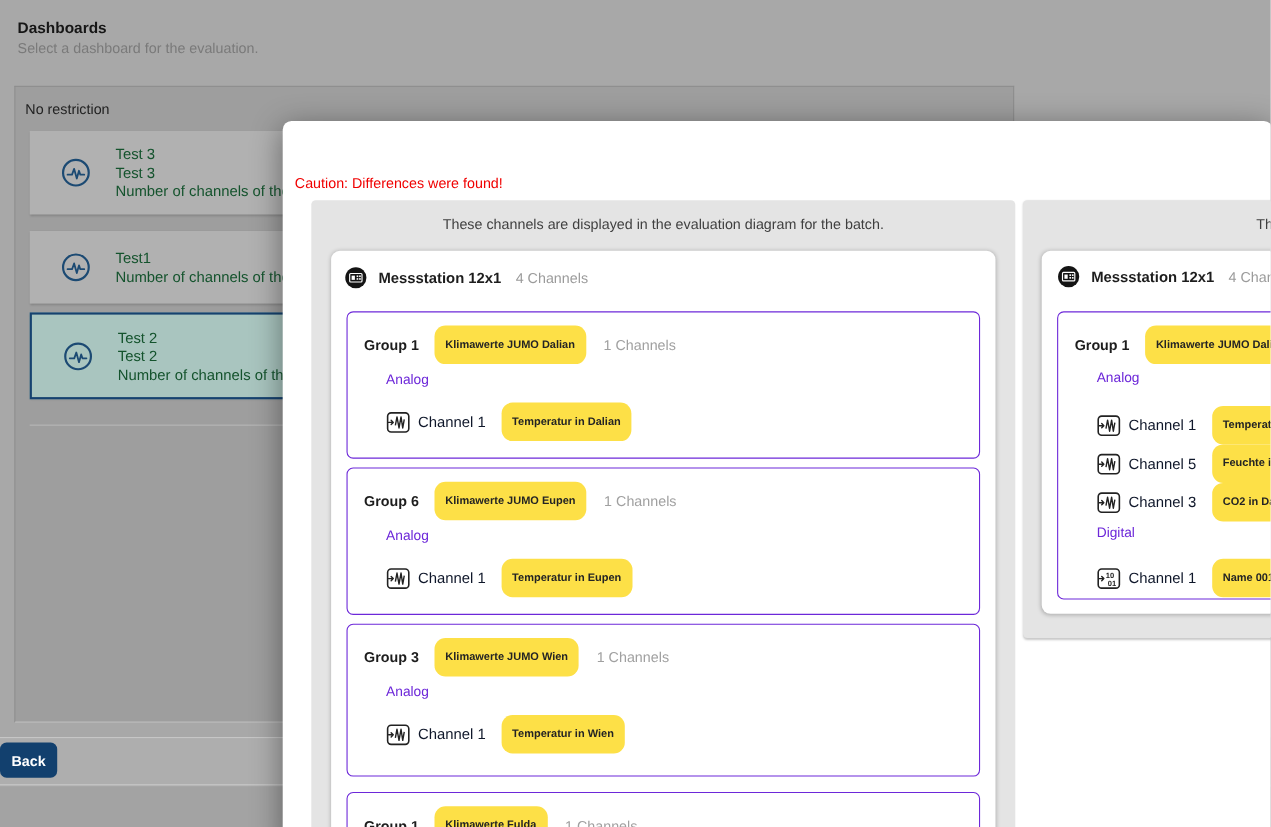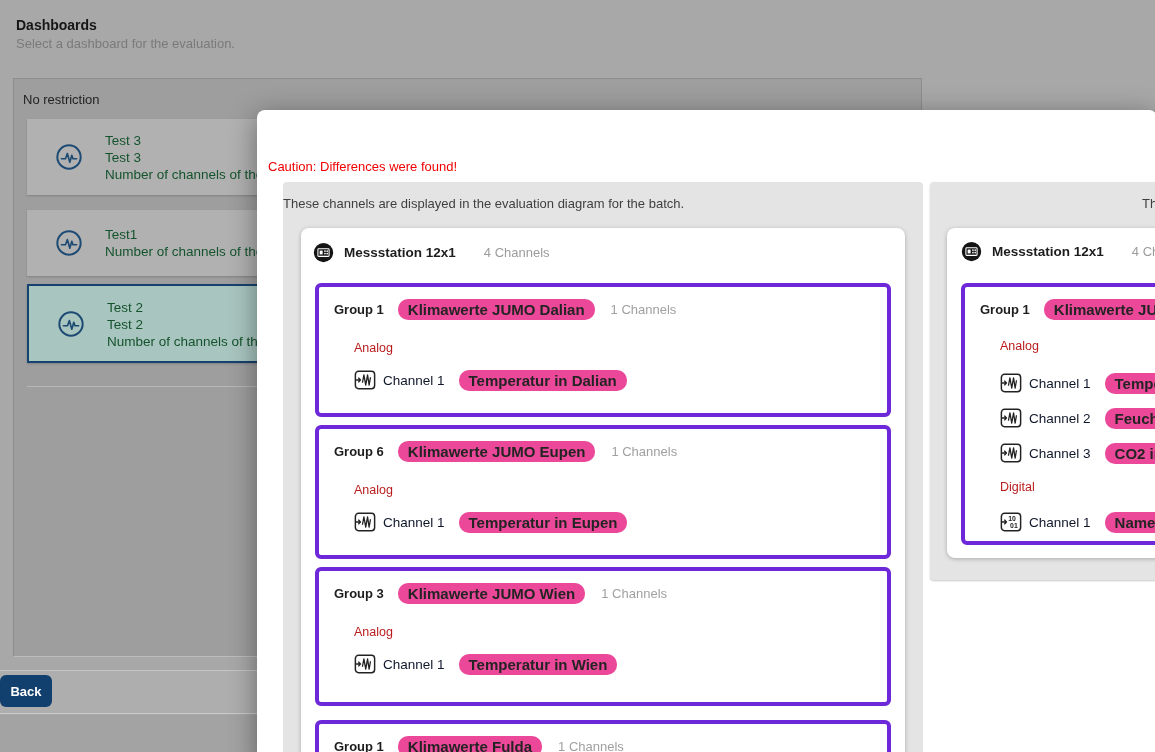--- a/index.html
+++ b/index.html
@@ -35,49 +35,49 @@
 
   
   .modal { position:absolute; left:257px; top:110px; width:900px; height:660px;
     background:#ffffff; border-radius:8px; box-shadow:0 6px 28px rgba(0,0,0,.42); }
   .modal-title { position:absolute; left:11px; top:24px; font-size:15px; font-weight:bold; color:#181818; white-space:nowrap; }
   .modal-caution { position:absolute; left:11px; top:49px; font-size:13px; color:#f00000; }
 
   .col-panel { position:absolute; background:#e4e4e4; border-radius:4px; }
   .col-panel.left { left:26px; top:72px; width:640px; height:700px; }
   .col-panel.right { left:673px; top:72px; width:420px; height:398px; box-shadow:0 1px 2px rgba(0,0,0,.22); }
-  .panel-header { position:absolute; top:14px; left:0; width:100%; text-align:left;
+  .panel-header { position:absolute; top:14px; left:0; width:100%; text-align:center;
     font-size:13px; color:#3f3f3f; }
   .panel-header.fragment { left:212px; width:auto; text-align:left; white-space:nowrap; }
 
   .station-card { position:absolute; background:#fff; border-radius:8px; box-shadow:0 1px 4px rgba(0,0,0,.25); }
   .station-card.left { left:18px; top:46px; width:604px; height:640px; }
   .station-card.right { left:17px; top:46px; width:390px; height:330px; }
 
   .station-row { position:absolute; left:12px; top:14px; display:flex; align-items:center; white-space:nowrap; }
   .station-row .st-icon { width:21px; height:21px; margin-right:10px; flex:0 0 auto; }
   .station-name { font-size:13.5px; font-weight:bold; color:#1d1d1d;text-align:right; }
-  .station-count { font-size:13px; color:#9b9b9b; margin-left:28px; }
-
-  .group-card { position:absolute; background:#fff; border:4px solid #6d28d9; border-radius:6px; }
+  .station-count { font-size:13px; color:#9b9b9b; margin-left:13px; }
+
+  .group-card { position:absolute; background:#fff; border:1px solid #6d28d9; border-radius:6px; }
   .station-card.left .group-card { left:14px; width:576px; }
   .station-card.right .group-card { left:14px; width:370px; }
   .g1 { top:55px; height:134px; } .g2 { top:197px; height:134px; }
   .g3 { top:339px; height:139px; } .g4 { top:492px; height:140px; }
   .gr1 { top:55px; height:262px; }
 
   .group-header { position:absolute; left:15px; top:12px; display:flex; align-items:center; white-space:nowrap; }
   .group-name { font-size:13px; font-weight:bold; color:#1d1d1d; }
   .group-count { font-size:13px; color:#a0a0a0; margin-left:16px; }
 
-  .pill { display:inline-block; background:#ec4899; border-radius:10px; padding:2px 10px;
-    font-size:15px; font-weight:600; color:#242424; margin-left:14px; white-space:nowrap; }
+  .pill { display:inline-block; background:#fde047; border-radius:10px; padding:12px 10px;
+    font-size:10px; font-weight:600; color:#242424; margin-left:14px; white-space:nowrap; }
   .channel-row .pill { margin-left:14px; }
 
-  .section-label { position:absolute; left:35px; font-size:12.5px; color:#b91c1c; white-space:nowrap; }
+  .section-label { position:absolute; left:35px; font-size:12.5px; color:#6d28d9; white-space:nowrap; }
   .channel-row { position:absolute; left:35px; display:flex; align-items:center; white-space:nowrap; }
   .channel-row .ch-icon { width:22px; height:22px; margin-right:7px; flex:0 0 auto; }
   .channel-name { font-size:13.5px; color:#0f172a; }
 
   .la1 { top:54px; } .lc1 { top:82px; }
   .ra1 { top:52px; } .rc1 { top:85px; } .rc2 { top:120px; } .rc3 { top:155px; }
   .rd1 { top:193px; } .rc4 { top:224px; }
 </style>
 </head>
 <body>
@@ -255,21 +255,21 @@
             <svg class="ch-icon" viewBox="0 0 24 24">
                 <use href="#icon-analog"></use>
               </svg>
             <span class="channel-name">Channel 1</span>
             <span class="pill">Temperatur in Dalian</span>
           </div>
           <div class="channel-row rc2">
             <svg class="ch-icon" viewBox="0 0 24 24">
                 <use href="#icon-analog"></use>
               </svg>
-            <span class="channel-name">Channel 2</span>
+            <span class="channel-name">Channel 5</span>
             <span class="pill">Feuchte in Dalian</span>
           </div>
           <div class="channel-row rc3">
             <svg class="ch-icon" viewBox="0 0 24 24">
                 <use href="#icon-analog"></use>
               </svg>
             <span class="channel-name">Channel 3</span>
             <span class="pill">CO2 in Dalian</span>
           </div>
 

